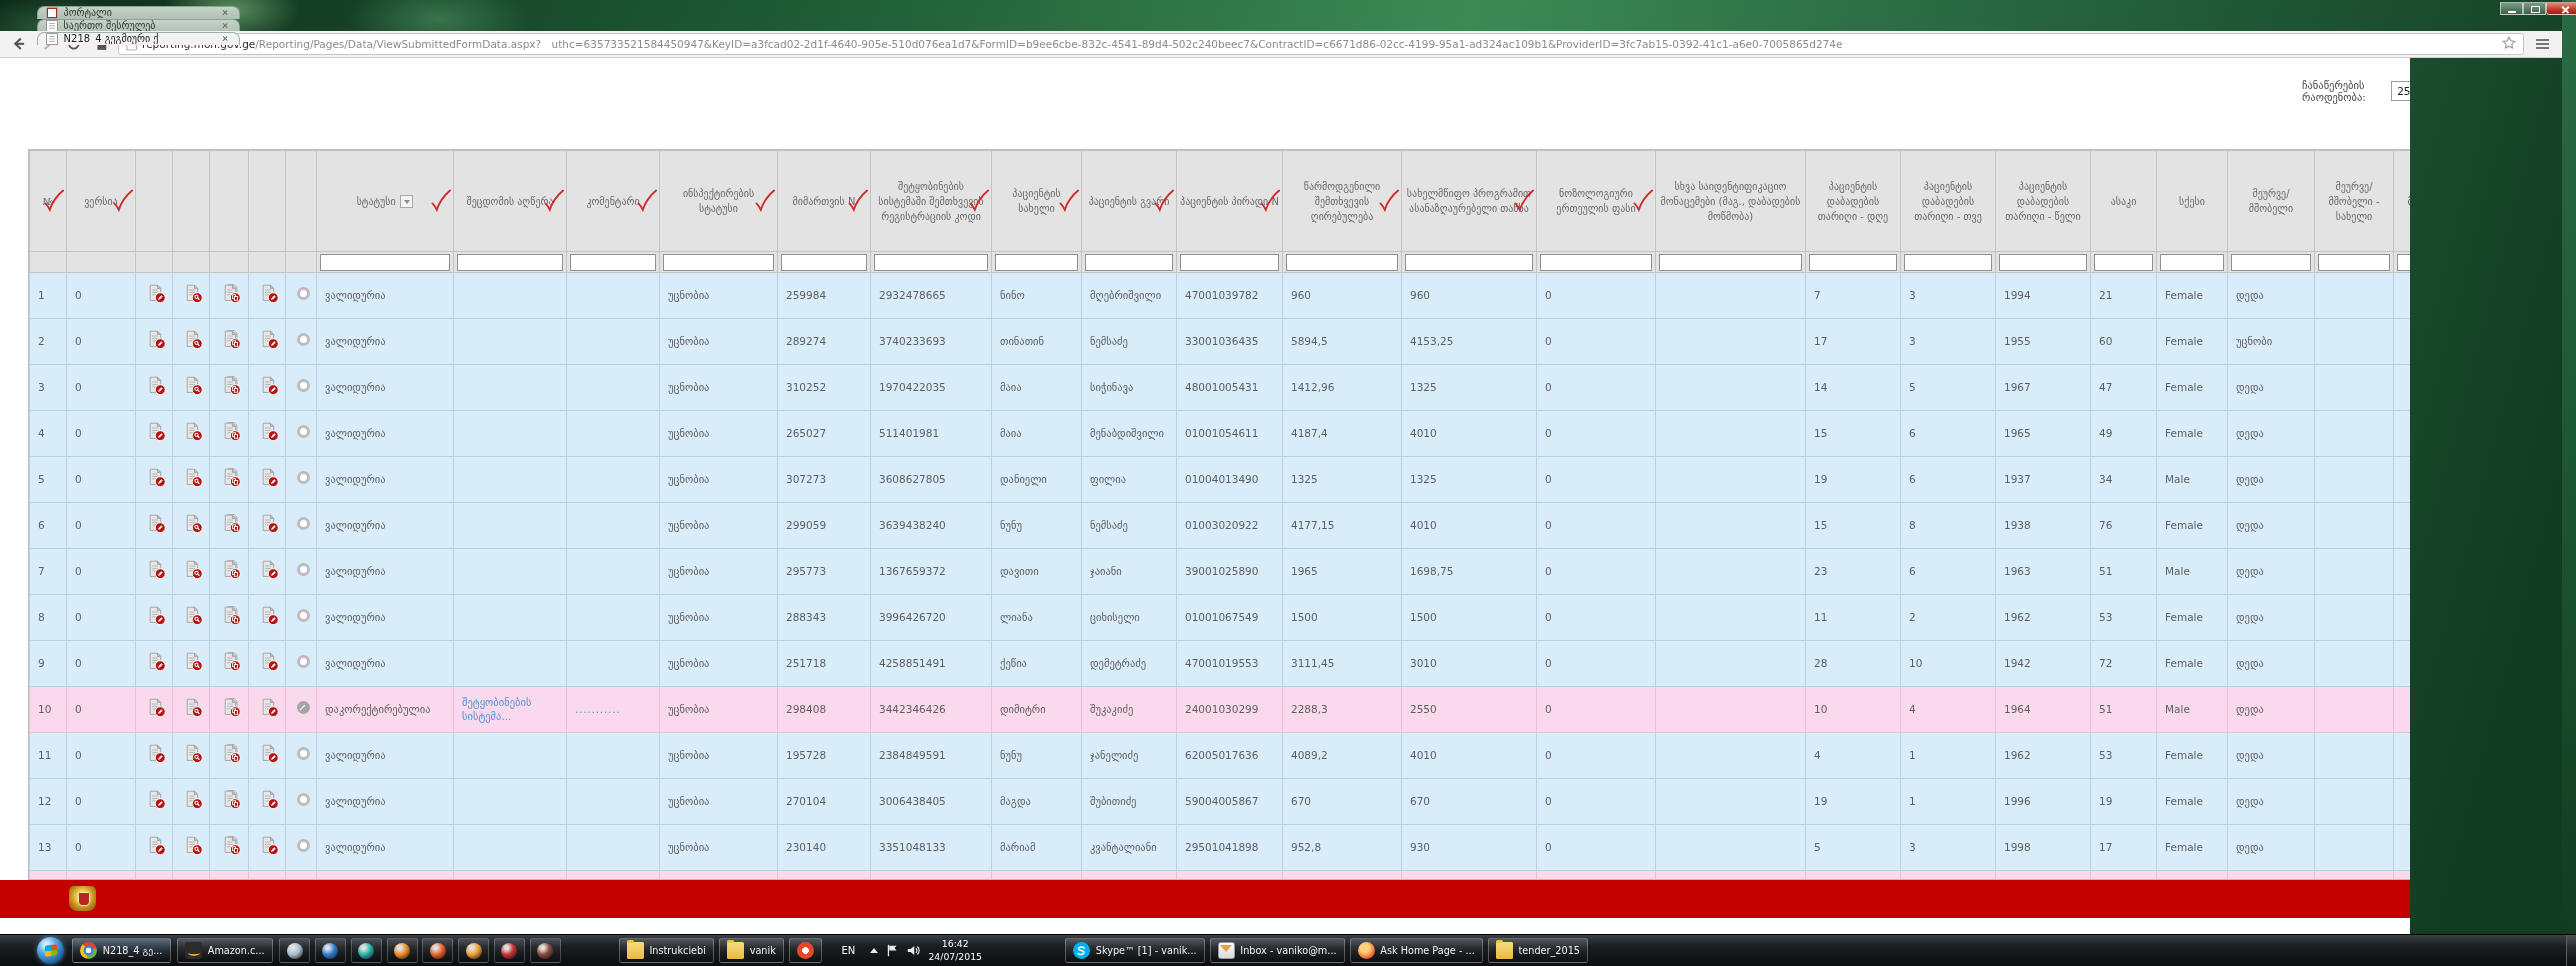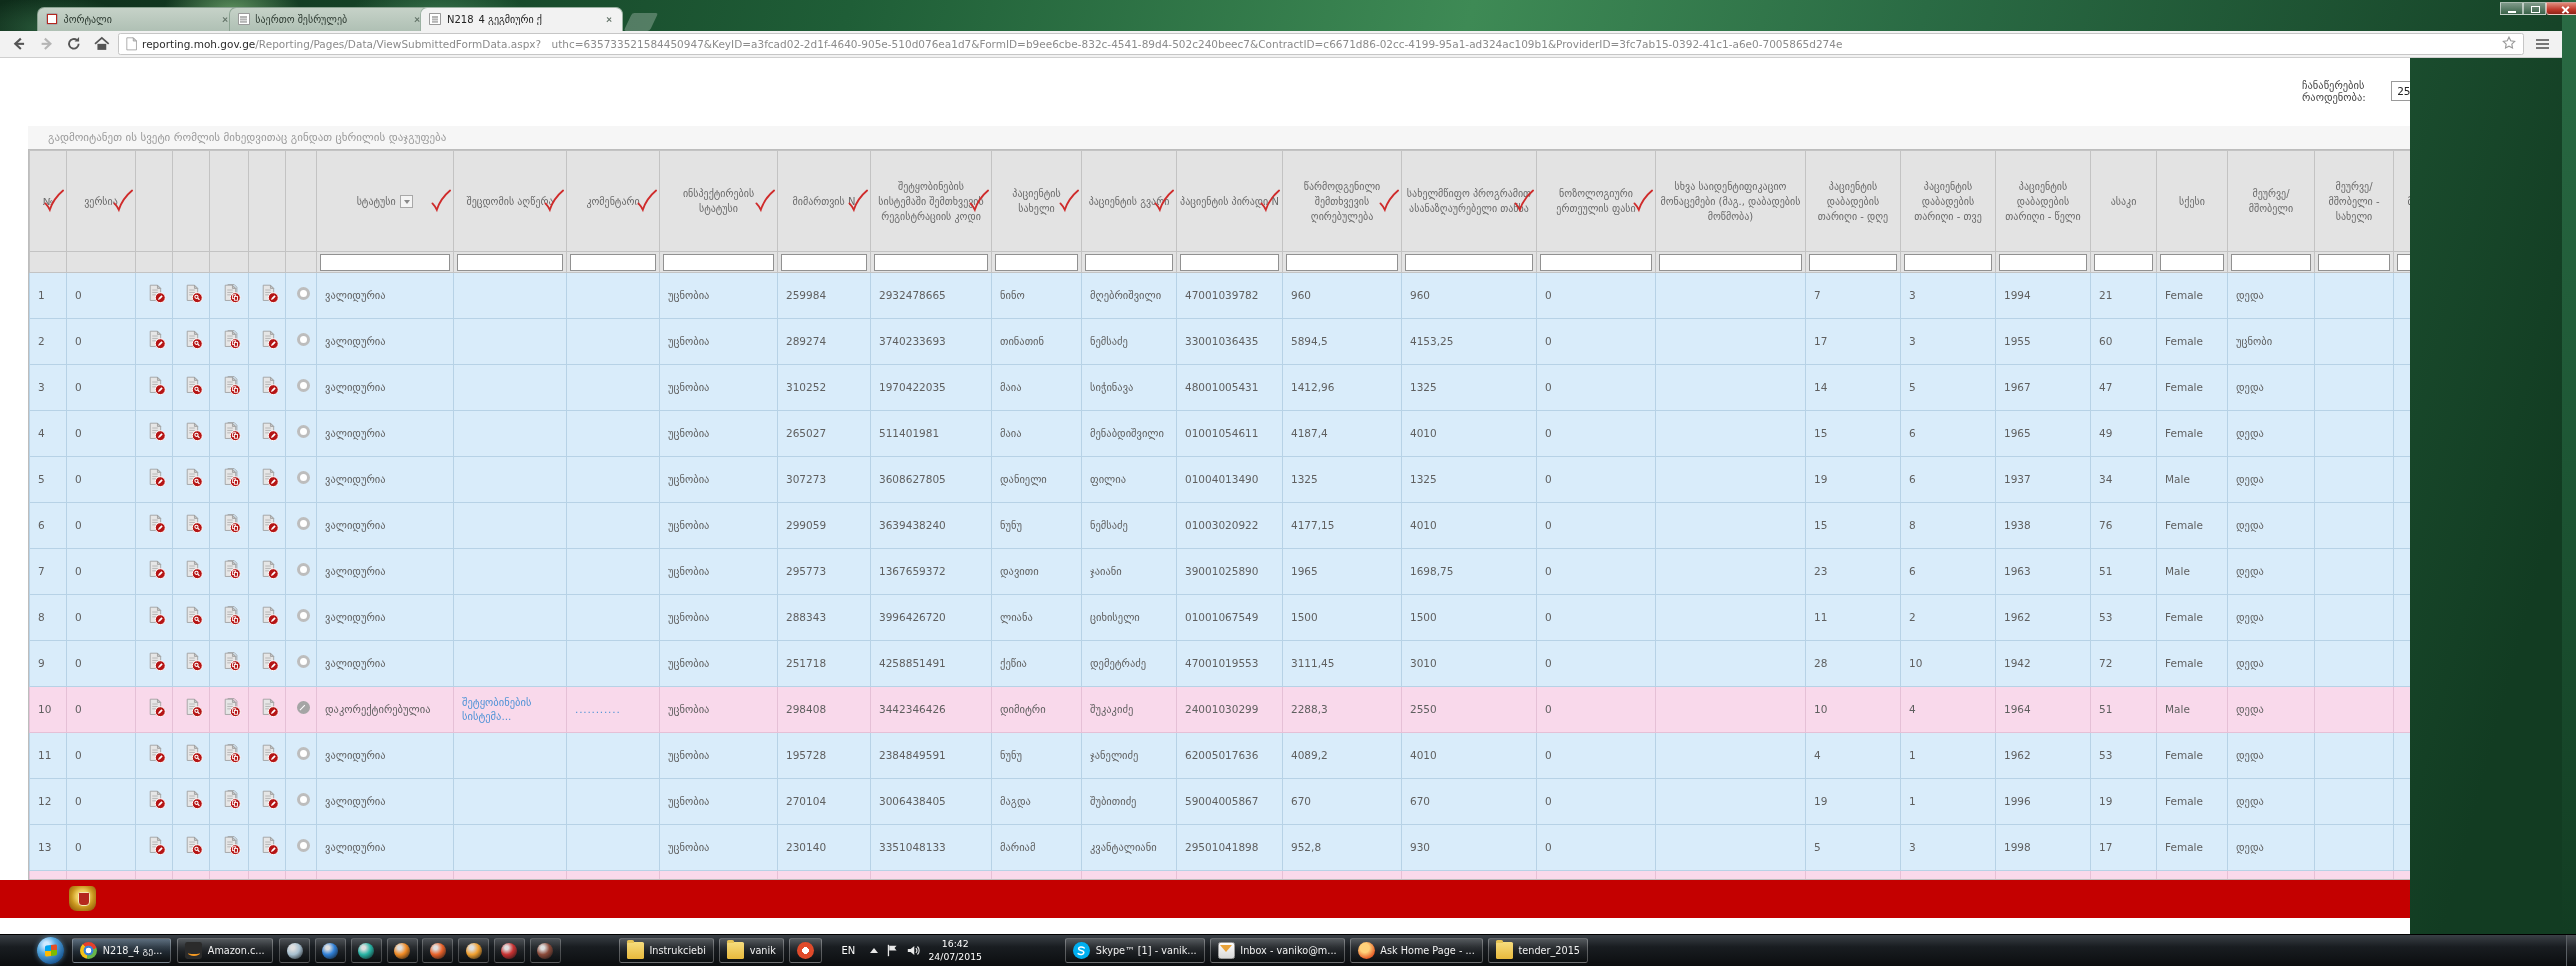--- a/index.html
+++ b/index.html
@@ -8,21 +8,21 @@
   #screen { position:relative; width:2576px; height:966px; overflow:hidden;
     background:linear-gradient(105deg,#0e2c1a,#1f5e37 30%,#3e8a55 52%,#2a6b44 68%,#123c22 95%); }
   #wallpaper { position:absolute; inset:0;
     background:
       radial-gradient(97px 48px at 9% 1%, rgba(150,210,140,.55), transparent 70%),
       radial-gradient(129px 56px at 17% 2%, rgba(90,160,110,.5), transparent 70%),
       radial-gradient(113px 48px at 2% 3%, rgba(60,120,80,.6), transparent 70%);
   }
   
   #browser { position:absolute; left:0; top:0; width:2562px; height:934px; }
-  #tabstrip { position:absolute; left:37px; top:5.6px; height:25px; display:flex; align-items:flex-end; }
+  #tabstrip { position:absolute; left:37px; top:5.6px; height:25px; display:flex; align-items:flex-end;flex-direction:column; }
   .tab { position:relative; width:203px; height:24px; margin-right:-11.3px;
     border-radius:7.2px 7.2px 0 0; background:linear-gradient(#c6d2c8,#afc0b4);
     border:0.8px solid #8ba392; border-bottom:none;
     display:flex; align-items:center; padding:0 8px; gap:5.6px; color:#2d3a31; }
   .tab.active { background:#f2f2f2; border-color:#9bb1a2; z-index:3; color:#222; }
   .tab-title { flex:1; font-size:10px; white-space:nowrap; overflow:hidden; }
   .tab-close { width:11.3px; height:11.3px; border-radius:50%; position:relative; flex:none; }
   .tab-close::before,.tab-close::after { content:""; position:absolute; left:2.4px; top:5.2px;
     width:6.4px; height:1.3px; background:#5f6f64; }
   .tab-close::before { transform:rotate(45deg); } .tab-close::after { transform:rotate(-45deg); }
@@ -238,21 +238,20 @@
     </div>
 
     <div id="content">
       <div id="records-ctl">
         <span>ჩანაწერების რაოდენობა:</span>
         <div id="records-select">
           <span>25</span>
           <span class="caret"></span>
         </div>
       </div>
-      <div id="hint">გადმოიტანეთ ის სვეტი რომლის მიხედვითაც გინდათ ცხრილის დაჯგუფება</div>
       <div id="table-wrap">
         <table id="grid">
             <colgroup>
               <col style="width:37px">
               <col style="width:69px">
               <col style="width:37px">
               <col style="width:37px">
               <col style="width:39px">
               <col style="width:37px">
               <col style="width:31px">

